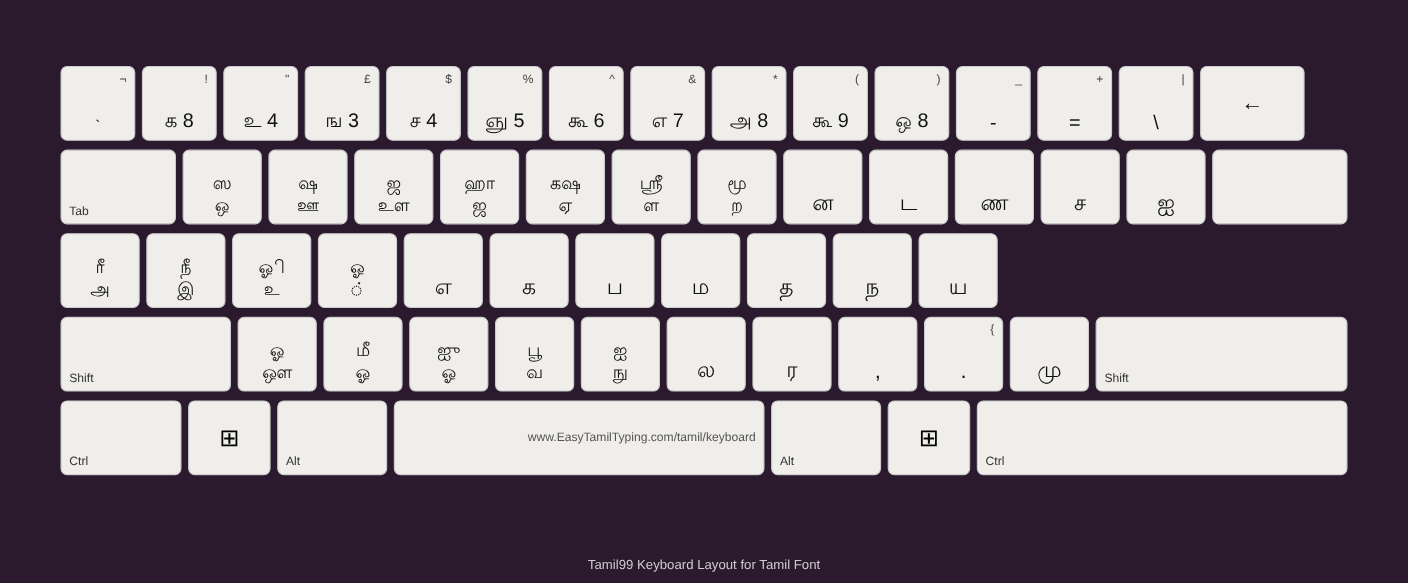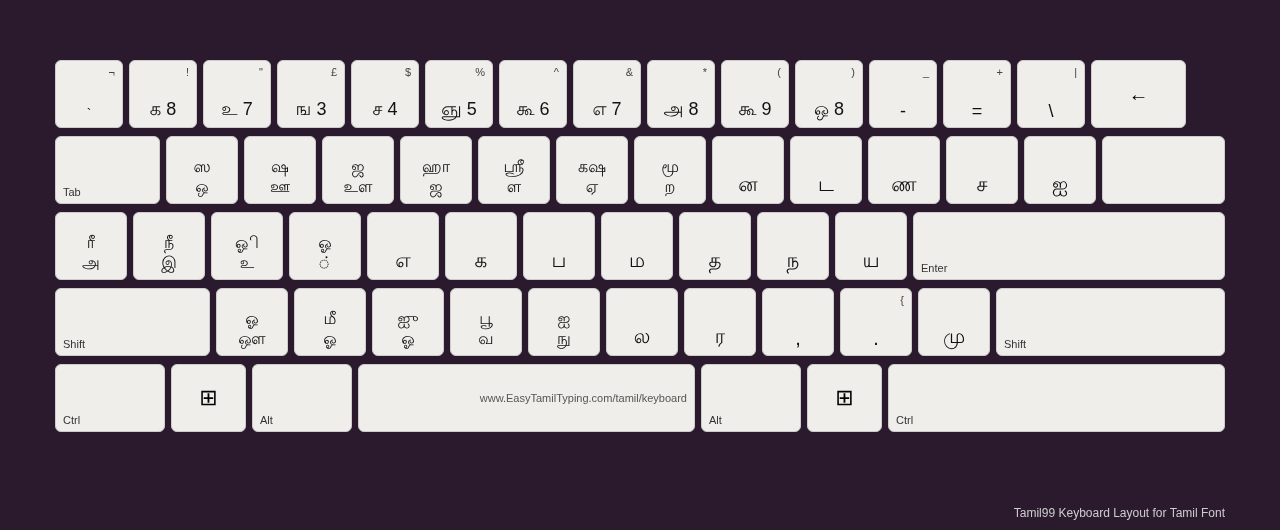--- a/index.html
+++ b/index.html
@@ -52,21 +52,21 @@
     .key-ctrl { min-width: 110px; }
     .key-alt { min-width: 95px; }
     .key-win { min-width: 75px; }
     .key-space { flex: 1; }
     .footer {
       position: absolute;
       bottom: 10px;
       left: 55px;
       right: 55px;
       display: flex;
-      justify-content: flex-end;
+      justify-content: center;
       color: #ccc;
       font-size: 12px;
     }
     .char-top {
       font-size: 11px;
       color: #444;
       text-align: right;
       align-self: flex-end;
     }
     .char-bottom {
@@ -84,21 +84,21 @@
     <div class="key" style="min-width:68px">
       <span class="char-top">¬</span>
       <span class="char-bottom" style="font-size:14px">`</span>
     </div>
     <div class="key" style="min-width:68px">
       <span class="char-top">!</span>
       <span class="char-bottom">க 8</span>
     </div>
     <div class="key" style="min-width:68px">
       <span class="char-top">"</span>
-      <span class="char-bottom">உ 7</span>
+      <span class="char-bottom">உ 4</span>
     </div>
     <div class="key" style="min-width:68px">
       <span class="char-top">£</span>
       <span class="char-bottom">ங 3</span>
     </div>
     <div class="key" style="min-width:68px">
       <span class="char-top">$</span>
       <span class="char-bottom">ச 4</span>
     </div>
     <div class="key" style="min-width:68px">
@@ -157,28 +157,28 @@
     <div class="key" style="min-width:72px">
       <span class="char-top"></span>
       <span class="char-bottom" style="font-size:16px">ஜ<br>உள</span>
     </div>
     <div class="key" style="min-width:72px">
       <span class="char-top"></span>
       <span class="char-bottom" style="font-size:16px">ஹா<br>ஜ</span>
     </div>
     <div class="key" style="min-width:72px">
       <span class="char-top"></span>
+      <span class="char-bottom" style="font-size:16px">கஷ<br>ஏ</span>
+    </div>
+    <div class="key" style="min-width:72px">
+      <span class="char-top"></span>
       <span class="char-bottom" style="font-size:16px">ஸ்ரீ<br>ள</span>
     </div>
     <div class="key" style="min-width:72px">
       <span class="char-top"></span>
-      <span class="char-bottom" style="font-size:16px">கஷ<br>ஏ</span>
-    </div>
-    <div class="key" style="min-width:72px">
-      <span class="char-top"></span>
       <span class="char-bottom" style="font-size:16px">மூ<br>ற</span>
     </div>
     <div class="key" style="min-width:72px">
       <span class="char-top"></span>
       <span class="char-bottom" style="font-size:20px">ன</span>
     </div>
     <div class="key" style="min-width:72px">
       <span class="char-top"></span>
       <span class="char-bottom" style="font-size:20px">ட</span>
     </div>
@@ -234,23 +234,20 @@
       <span class="char-top"></span>
       <span class="char-bottom" style="font-size:20px">த</span>
     </div>
     <div class="key" style="min-width:72px">
       <span class="char-top"></span>
       <span class="char-bottom" style="font-size:20px">ந</span>
     </div>
     <div class="key" style="min-width:72px">
       <span class="char-top"></span>
       <span class="char-bottom" style="font-size:20px">ய</span>
-    </div>
-    <div class="key key-enter" style="flex:1; justify-content:flex-end; align-items:flex-end;">
-      <span class="key-name">Enter</span>
     </div>
   </div>
 
   <div class="key-row">
     <div class="key key-shift-l" style="min-width:155px; justify-content:flex-end;">
       <span class="key-name">Shift</span>
     </div>
     <div class="key" style="min-width:72px">
       <span class="char-top"></span>
       <span class="char-bottom" style="font-size:16px">ஓ<br>ஔ</span>

